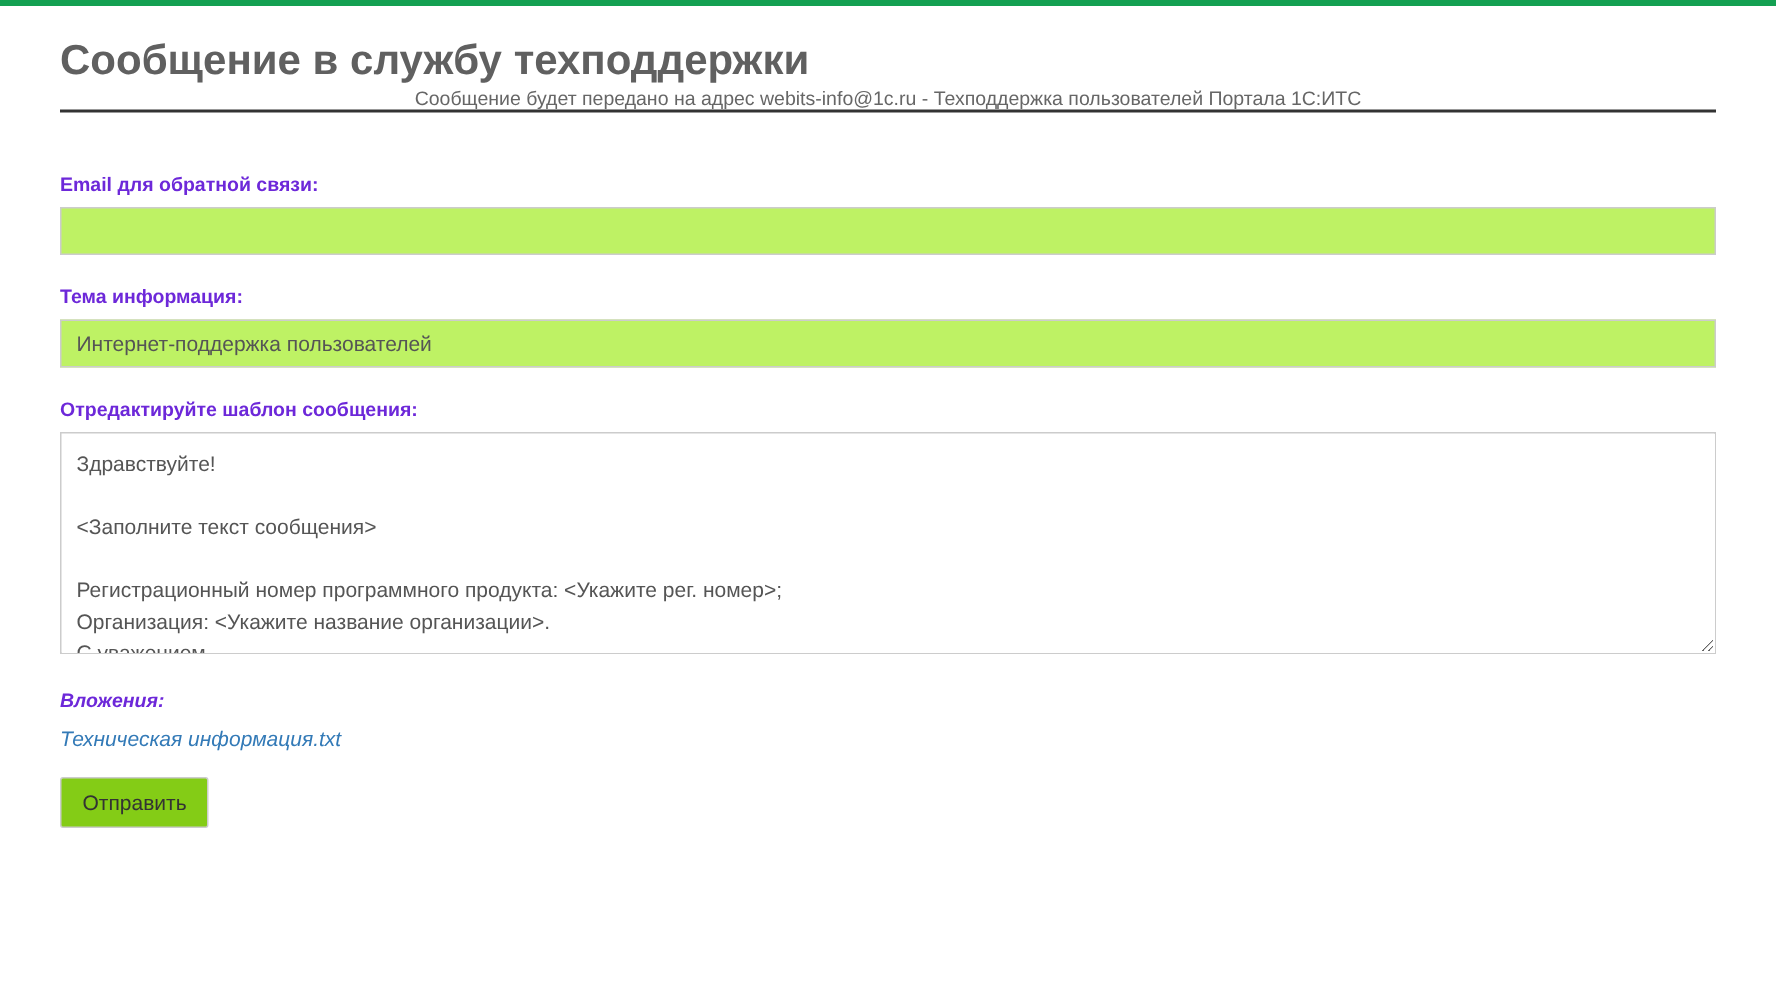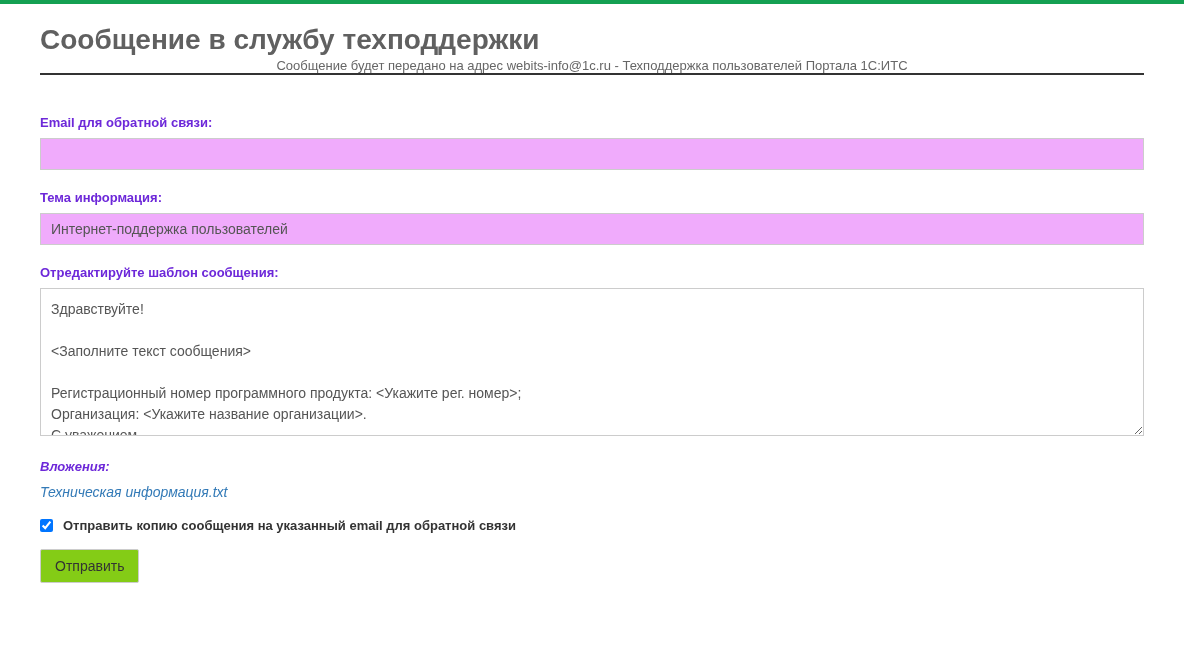--- a/index.html
+++ b/index.html
@@ -47,21 +47,21 @@
       color: #6d28d9;
       margin-bottom: 8px;
     }
     .form-input {
       width: 100%;
       height: 32px;
       padding: 6px 10px;
       border: 1px solid #cccccc;
       font-size: 14px;
       color: #555555;
-      background: #f0abfc;
+      background: #bef264;
       font-family: inherit;
     }
     .form-textarea {
       width: 100%;
       height: 148px;
       padding: 10px;
       border: 1px solid #cccccc;
       font-size: 14px;
       color: #555555;
       background: #ffffff;
@@ -135,19 +135,15 @@
 Организация: &lt;Укажите название организации&gt;.
 С уважением,
 .</textarea>
   </div>
 
   <div class="attachments-section">
     <label class="form-label">Вложения:</label>
     <a href="#" class="attachment-link">Техническая информация.txt</a>
   </div>
 
-  <div class="checkbox-row">
-    <input type="checkbox" class="checkbox-input" checked="" style="">
-    <label class="checkbox-label">Отправить копию сообщения на указанный email для обратной связи</label>
-  </div>
 
   <button class="submit-button">Отправить</button>
 </div>
 
 </body></html>

